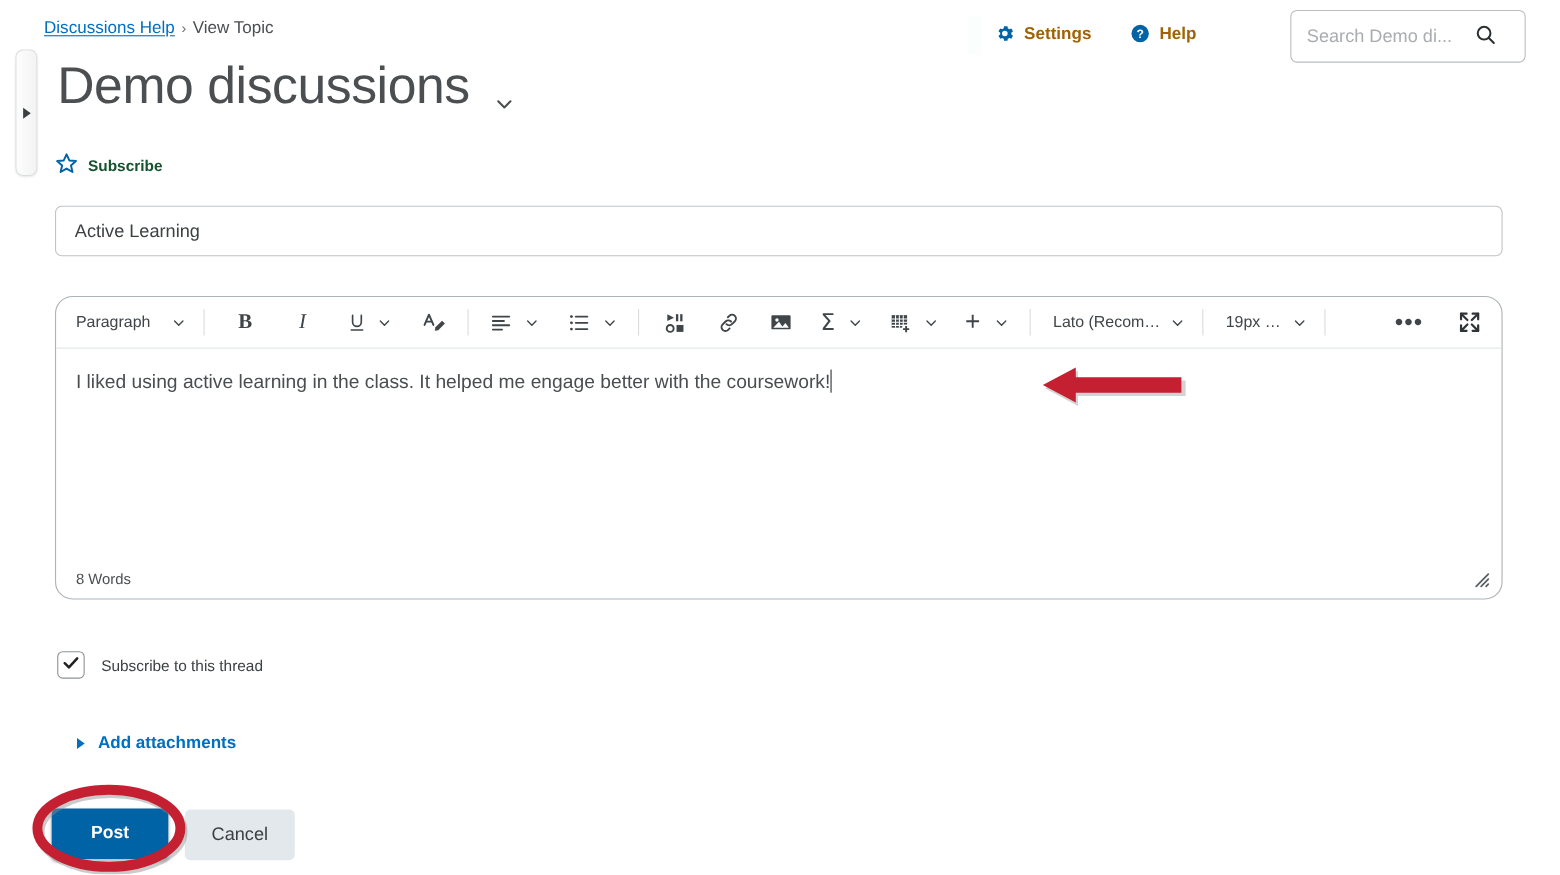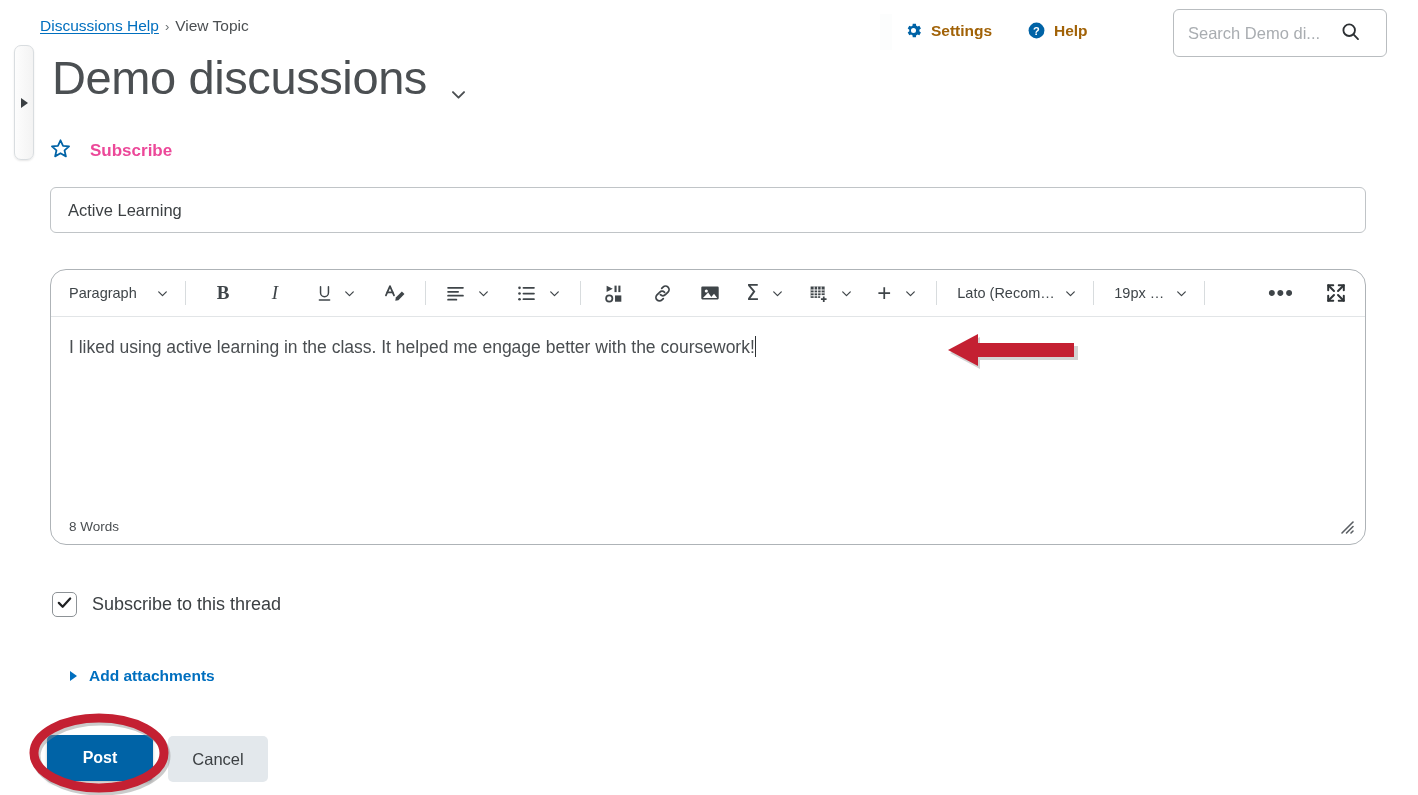--- a/index.html
+++ b/index.html
@@ -86,22 +86,22 @@
   }
   #search-input::placeholder { color:#a9adb1; }
   #search-btn {
     width:44px; height:100%; border:0; background:transparent;
     cursor:pointer; display:flex; align-items:center; justify-content:center;
   }
 
   
   #subscribe-link {
     position:absolute; left:50px; top:138px;
-    display:flex; align-items:center; gap:19px;
-    color:#ec4899; font-size:17px; font-weight:700; cursor:pointer;
+    display:flex; align-items:center; gap:9px;
+    color:#14532d; font-size:14px; font-weight:700; cursor:pointer;
   }
 
   
   #subject-field {
     position:absolute; left:50px; top:187px;
     width:1316px; height:46px;
     border:1px solid #c0c4c7; border-radius:6px;
     background:#fff;
     font-family:inherit; font-size:16.5px; color:#3c4043;
     padding:0 17px; outline:none;
@@ -168,21 +168,21 @@
   #subscribe-thread-row {
     position:absolute; left:52px; top:592px;
     display:flex; align-items:center; gap:15px; cursor:pointer;
   }
   #subscribe-thread-box {
     width:25px; height:25px;
     border:1px solid #8d9296; border-radius:5px;
     background:#fff;
     display:flex; align-items:center; justify-content:center;
   }
-  #subscribe-thread-label { font-size:18px; color:#3c4043; }
+  #subscribe-thread-label { font-size:14px; color:#3c4043; }
 
   
   #add-attachments {
     position:absolute; left:70px; top:667px;
     display:flex; align-items:center; gap:12px;
     color:#006fbf; font-size:15.5px; font-weight:700; cursor:pointer;
   }
   #attach-tri {
     width:0;height:0;
     border-top:5px solid transparent;

